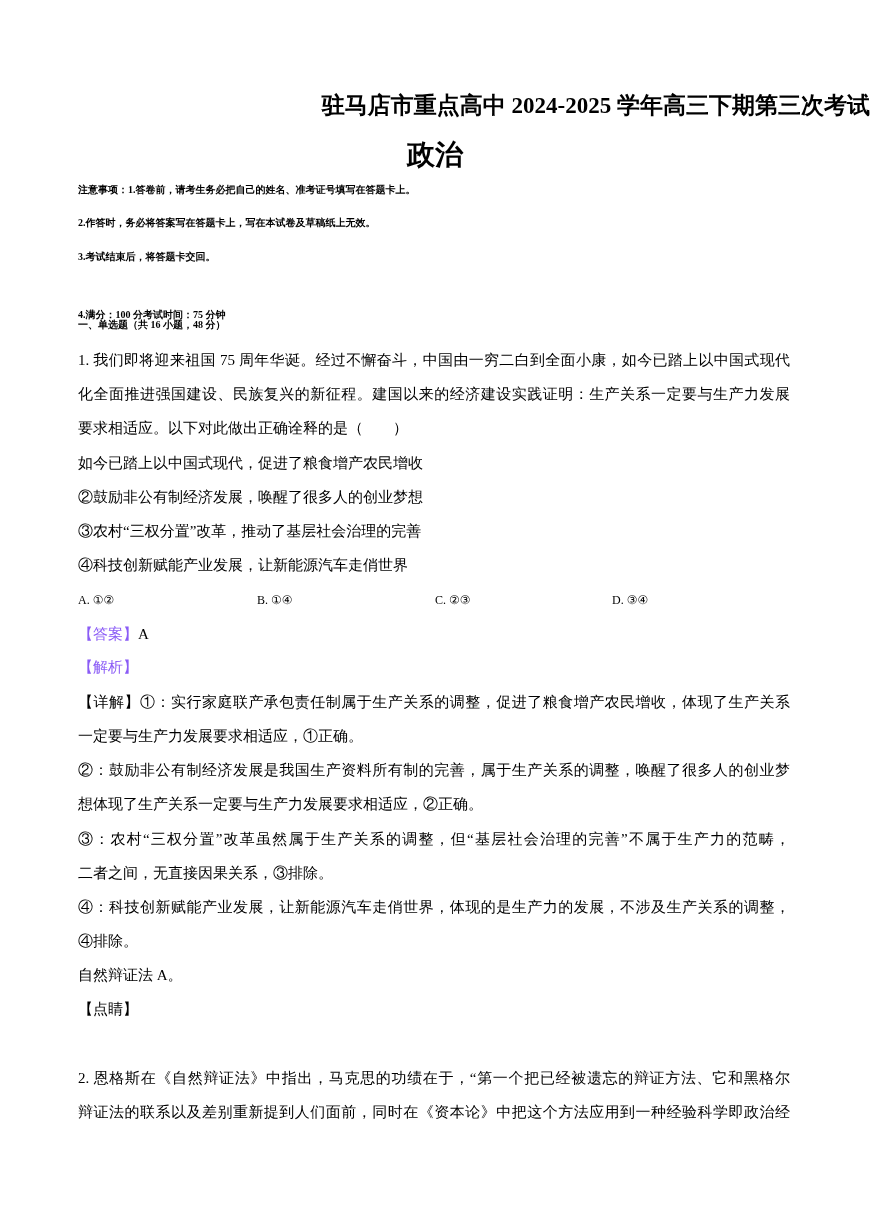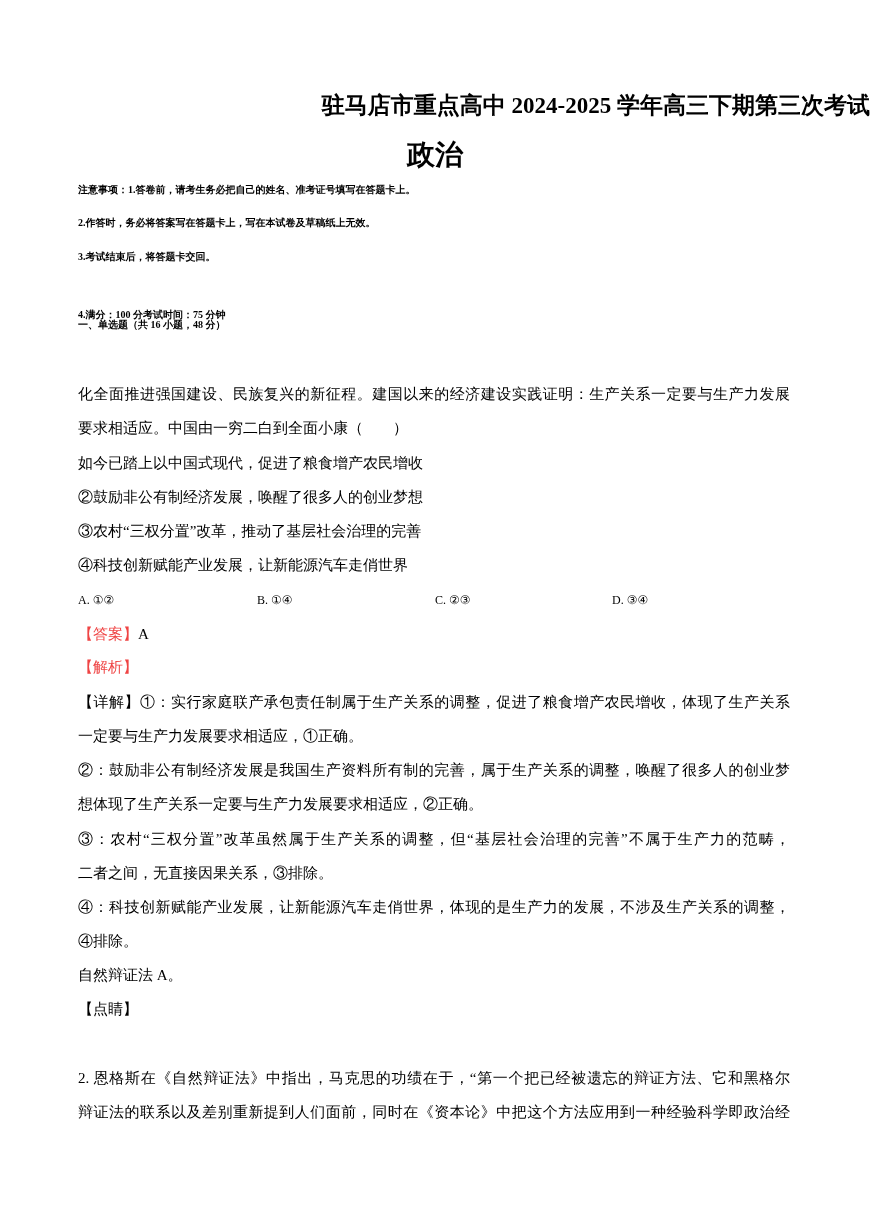--- a/index.html
+++ b/index.html
@@ -44,21 +44,21 @@
       left: 78px;
       font-size: 15px;
       white-space: nowrap;
       line-height: 20px;
     }
     .bold {
       font-weight: bold;
       font-size: 10px;
     }
     .blue {
-      color: #ef4444;
+      color: #8b5cf6;
     }
     .opt {
       position: absolute;
       font-size: 12px;
       white-space: nowrap;
       line-height: 20px;
     }
     .justify {
       width: 712px;
       text-align: justify;
@@ -72,22 +72,23 @@
 
   <div class="title" style="top:90px;">驻马店市重点高中 2024-2025 学年高三下期第三次考试</div>
   <div class="subject" style="top:136px;">政治</div>
 
   <div class="line bold" style="top:180px;">注意事项：1.答卷前，请考生务必把自己的姓名、准考证号填写在答题卡上。</div>
   <div class="line bold" style="top:213px;">2.作答时，务必将答案写在答题卡上，写在本试卷及草稿纸上无效。</div>
   <div class="line bold" style="top:247px;">3.考试结束后，将答题卡交回。</div>
   <div class="line bold" style="top:276px;margin-top:29px;">4.满分：100 分考试时间：75 分钟</div>
   <div class="line bold" style="top:315px;">一、单选题（共 16 小题，48 分）</div>
 
+  <div class="line justify" style="top:350px;">1. 我们即将迎来祖国 75 周年华诞。经过不懈奋斗，中国由一穷二白到全面小康，如今已踏上以中国式现代</div>
   <div class="line justify" style="top:384px;">化全面推进强国建设、民族复兴的新征程。建国以来的经济建设实践证明：生产关系一定要与生产力发展</div>
-  <div class="line" style="top:418px;">要求相适应。中国由一穷二白到全面小康（　　）</div>
+  <div class="line" style="top:418px;">要求相适应。以下对此做出正确诠释的是（　　）</div>
 
   <div class="line" style="top:453px;">如今已踏上以中国式现代，促进了粮食增产农民增收</div>
   <div class="line" style="top:487px;">②鼓励非公有制经济发展，唤醒了很多人的创业梦想</div>
   <div class="line" style="top:521px;">③农村“三权分置”改革，推动了基层社会治理的完善</div>
   <div class="line" style="top:555px;">④科技创新赋能产业发展，让新能源汽车走俏世界</div>
 
   <div class="opt" style="top:590px; left:78px;">A. ①②</div>
   <div class="opt" style="top:590px; left:257px;">B. ①④</div>
   <div class="opt" style="top:590px; left:435px;">C. ②③</div>
   <div class="opt" style="top:590px; left:612px;">D. ③④</div>

